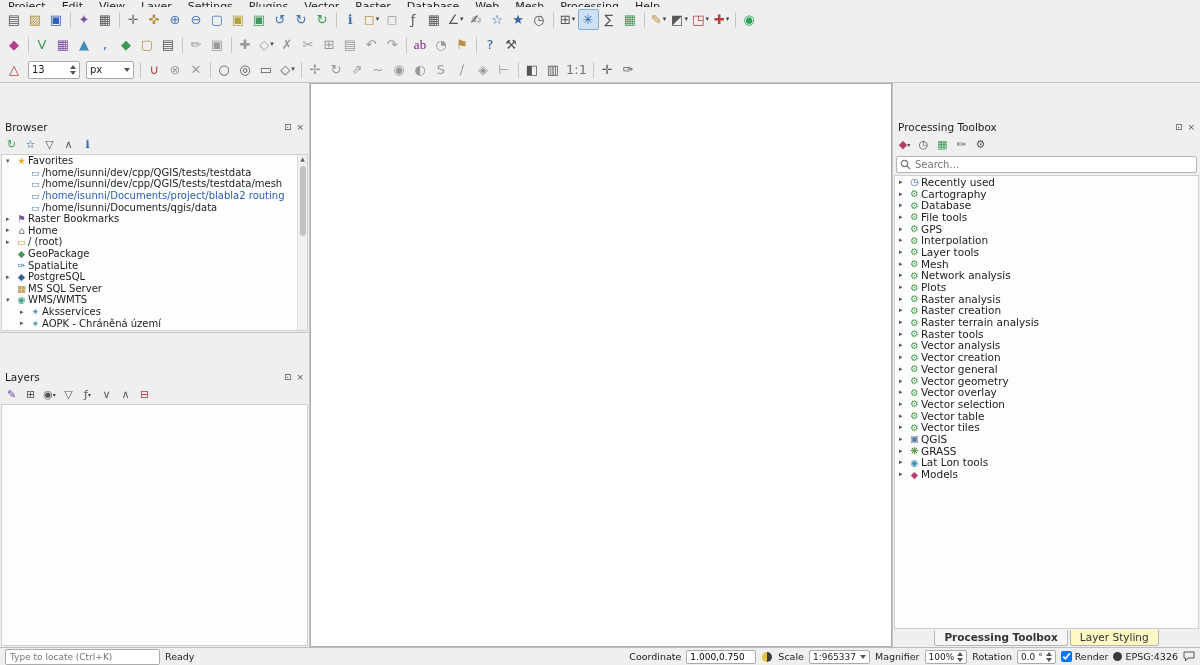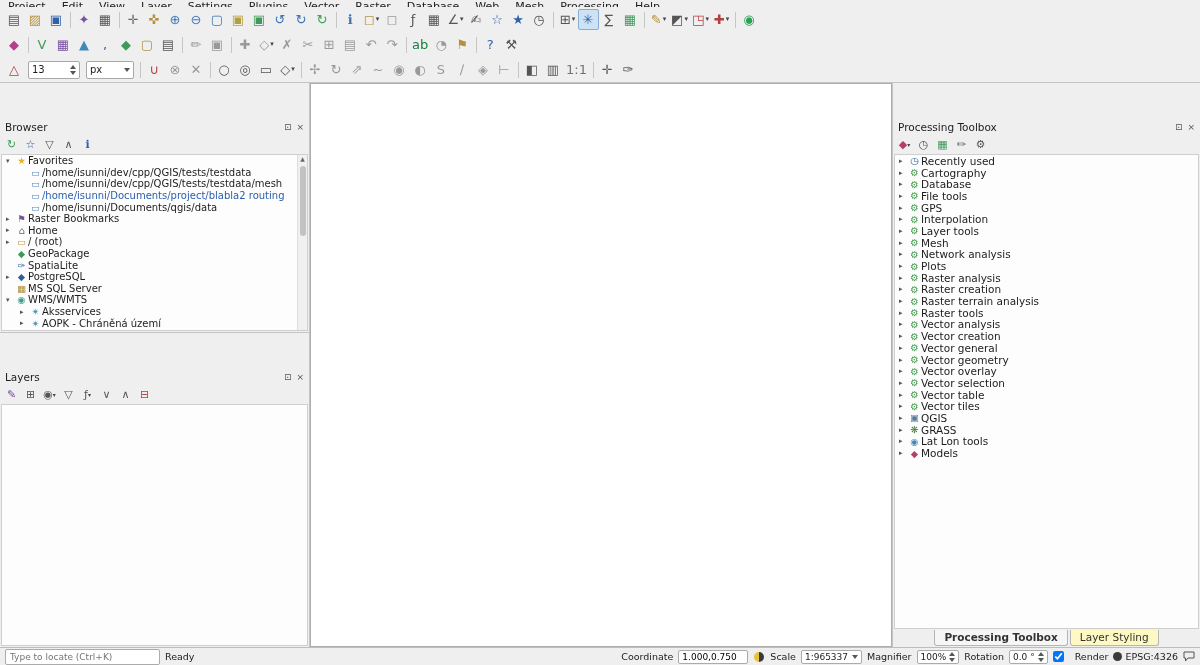--- a/index.html
+++ b/index.html
@@ -78,21 +78,21 @@
 
   
   .status { height:18px; flex:none; display:flex; align-items:center; gap:5px; padding:0 5px; font-size:9.5px; border-top:1px solid #bdbdbd; background:#efefef; color:#222; }
   .locate { width:155px; height:16px; border:1px solid #ababab; border-radius:2px; background:#fff; font-size:9px; padding:0 4px; font-family:"DejaVu Sans", sans-serif; }
   .sb-box { display:flex; align-items:center; background:#fff; border:1px solid #ababab; border-radius:2px; height:14px; padding:0 3px; font-size:9px; }
   .sb-input { border:none; outline:none; width:62px; font-size:9px; font-family:"DejaVu Sans", sans-serif; height:12px; }
   .right-cluster { margin-left:auto; display:flex; align-items:center; gap:5px; }
   .sb-icon { width:12px; height:12px; display:flex; align-items:center; justify-content:center; }
   .dot-icon { width:9px; height:9px; border-radius:50%; background:#3a3a3a; }
   .half-dot { width:10px; height:10px; border-radius:50%; background:linear-gradient(90deg,#e8c23a 50%,#3a3a3a 50%); }
-  .render-box { display:flex; align-items:center; gap:11px; }
+  .render-box { display:flex; align-items:center; gap:3px; }
   .render-box input { width:11px; height:11px; }
   .crs { display:flex; align-items:center; gap:3px; font-size:9.5px; }
 </style>
 </head>
 <body>
 
 <div class="app">
 
   <div class="menubar">
 
@@ -432,21 +432,21 @@
         <span class="glyph" style="color: rgb(153, 153, 153);">↷</span>
         <span class="ddm"></span>
       </span>
 
       <span class="tbtn" data-kind="sep">
         <span class="glyph"></span>
         <span class="ddm"></span>
       </span>
 
       <span class="tbtn">
-        <span class="glyph" style="color: #15803d;">ab</span>
+        <span class="glyph" style="color: #701a75; font-family: Liberation Serif, serif;">ab</span>
         <span class="ddm"></span>
       </span>
 
       <span class="tbtn">
         <span class="glyph" style="color: rgb(153, 153, 153);">◔</span>
         <span class="ddm"></span>
       </span>
 
       <span class="tbtn">
         <span class="glyph" style="color: rgb(181, 144, 63);">⚑</span>
@@ -868,20 +868,27 @@
           <span class="ptool">
             <span style="color: rgb(85, 85, 85);">✏</span>
             <span class="ddm"></span>
           </span>
 
           <span class="ptool">
             <span style="color: rgb(85, 85, 85);">⚙</span>
             <span class="ddm"></span>
           </span>
         </div>
+      <div class="search-wrap">
+        <svg width="11" height="11" viewBox="0 0 11 11">
+          <circle cx="4.5" cy="4.5" r="3.2" fill="none" stroke="#777" stroke-width="1.2"></circle>
+          <line x1="7" y1="7" x2="10" y2="10" stroke="#777" stroke-width="1.2"></line>
+        </svg>
+        <input class="search-input" placeholder="Search…" style="">
+      </div>
       <div class="plist">
 
           <div class="trow" data-level="0">
             <span class="arrow">▸</span>
             <span class="ticon" style="color: rgb(47, 98, 168);">◷</span>
             <span class="tlabel">Recently used</span>
           </div>
 
           <div class="trow" data-level="0">
             <span class="arrow">▸</span>

